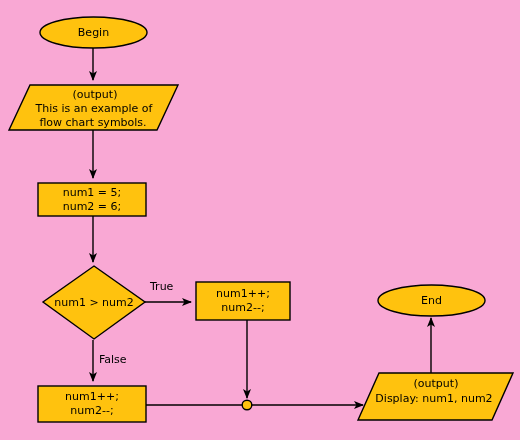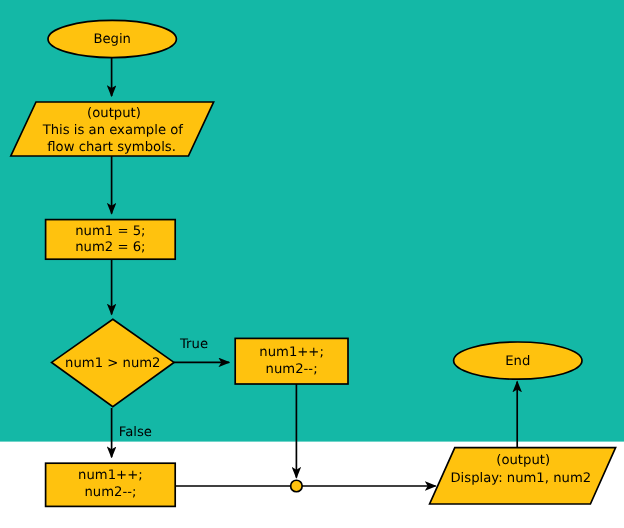--- a/index.html
+++ b/index.html
@@ -9,22 +9,22 @@
   }
   body {
     width: 520px;
     height: 440px;
     font-family: "DejaVu Sans", "Liberation Sans", sans-serif;
     overflow: hidden;
   }
   #flowchart-root {
     position: relative;
     width: 520px;
-    height: 368px;
-    background: #14b8a6;
+    height: 440px;
+    background: #f9a8d4;
   }
   #flow-svg {
     position: absolute;
     left: 0;
     top: 0;
     width: 520px;
     height: 440px;
   }
   .node-text {
     font-family: "DejaVu Sans", "Liberation Sans", sans-serif;

